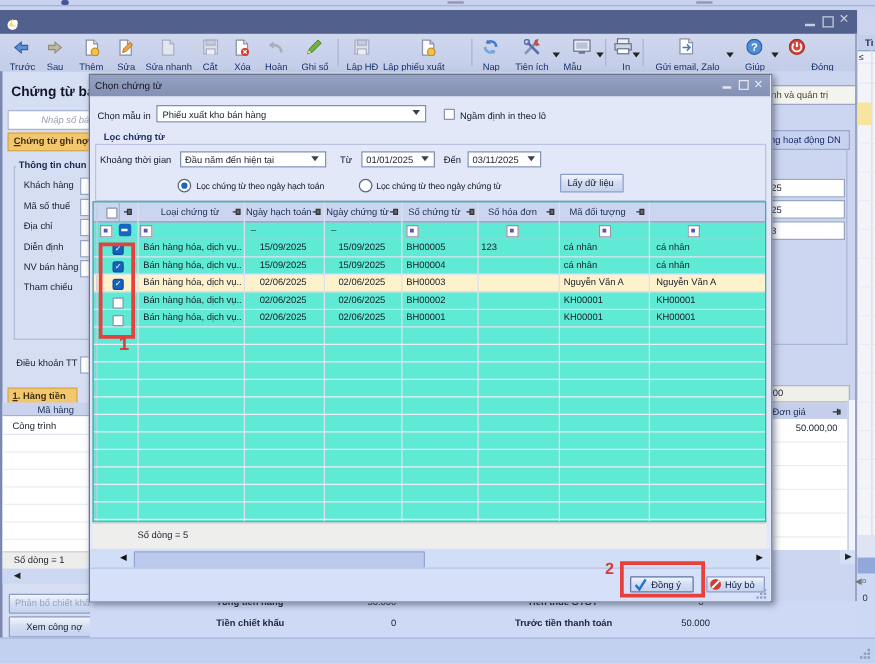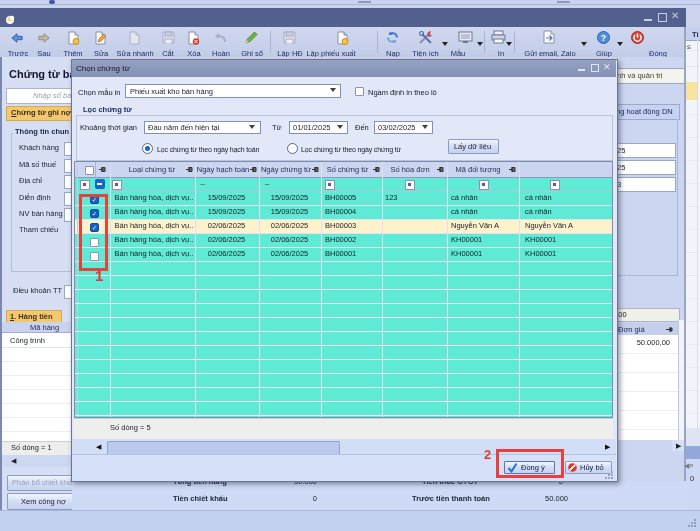--- a/index.html
+++ b/index.html
@@ -303,21 +303,21 @@
 <div class="lbl" style="left:80px;top:122px">Khoảng thời gian</div>
 <div class="inp" style="left:144px;top:121px;width:115px;height:11px;border-color:#8090b8"></div>
 <div class="tx" style="left:148px;top:123px">Đầu năm đến hiện tại</div>
 <div class="arr" style="left:249px;top:125px"></div>
 <div class="lbl" style="left:272px;top:122px">Từ</div>
 <div class="inp" style="left:289px;top:121px;width:57px;height:11px;border-color:#8090b8"></div>
 <div class="tx" style="left:293px;top:123px">01/01/2025</div>
 <div class="arr" style="left:337px;top:125px"></div>
 <div class="lbl" style="left:355px;top:122px">Đến</div>
 <div class="inp" style="left:374px;top:121px;width:57px;height:11px;border-color:#8090b8"></div>
-<div class="tx" style="left:378px;top:123px">03/02/2025</div>
+<div class="tx" style="left:378px;top:123px">03/11/2025</div>
 <div class="arr" style="left:422px;top:125px"></div>
 <div class="a" style="left:142px;top:143px;width:9px;height:9px;background:#fff;border:1px solid #5a6584;border-radius:50%"></div>
 <div class="a" style="left:145px;top:146px;width:5px;height:5px;background:#1666c2;border-radius:50%"></div>
 <div class="lbl" style="left:157px;top:144px;font-size:7px;letter-spacing:-.15px">Lọc chứng từ theo ngày hạch toán</div>
 <div class="a" style="left:287px;top:143px;width:9px;height:9px;background:#fff;border:1px solid #5a6584;border-radius:50%"></div>
 <div class="lbl" style="left:301px;top:144px;font-size:7px;letter-spacing:-.15px">Lọc chứng từ theo ngày chứng từ</div>
 <div class="btn" style="left:448px;top:139px;width:49px;height:13px"></div>
 <div class="tx" style="left:448px;top:142px;width:49px;text-align:center">Lấy dữ liệu</div>
 
 <div class="a" style="left:74px;top:161px;width:537px;height:255px;background:#5eead4;border:1px solid #7e8cae;overflow:hidden" id="tbl">

